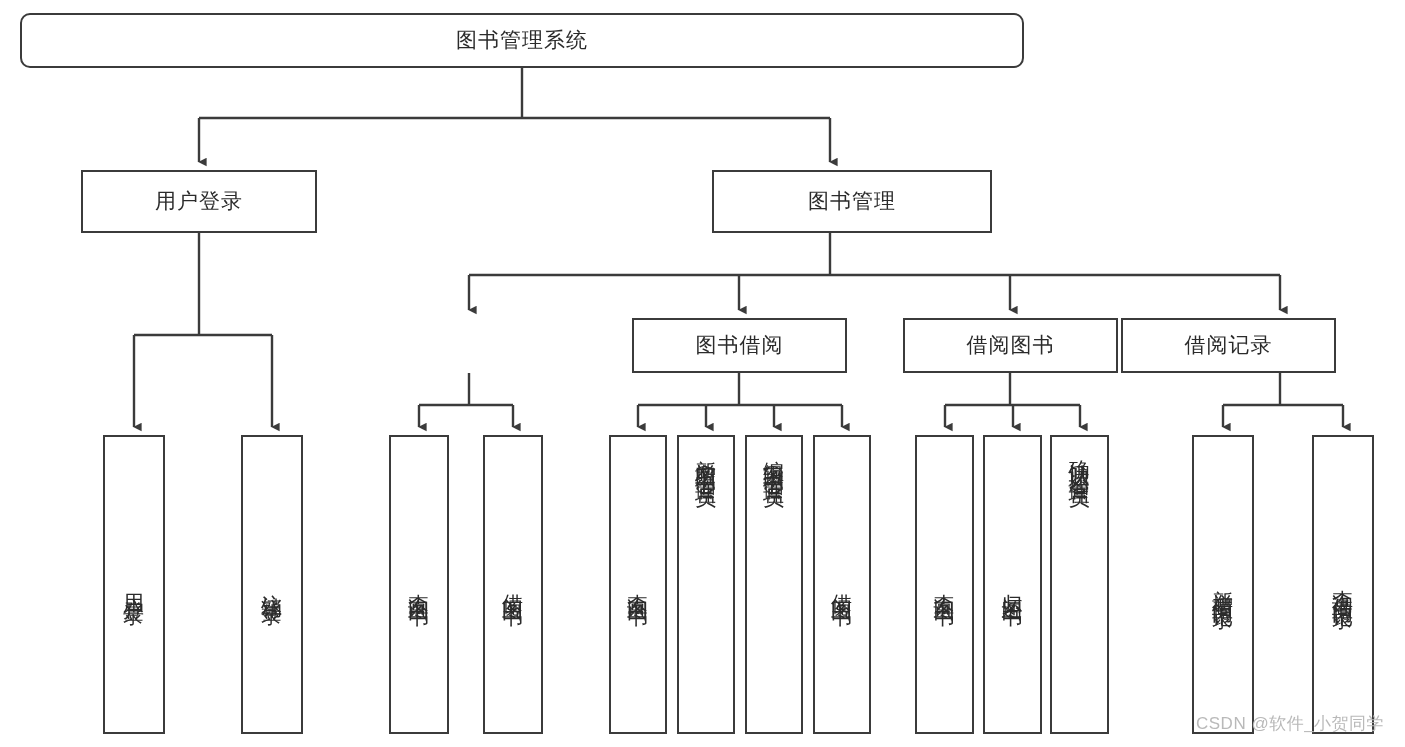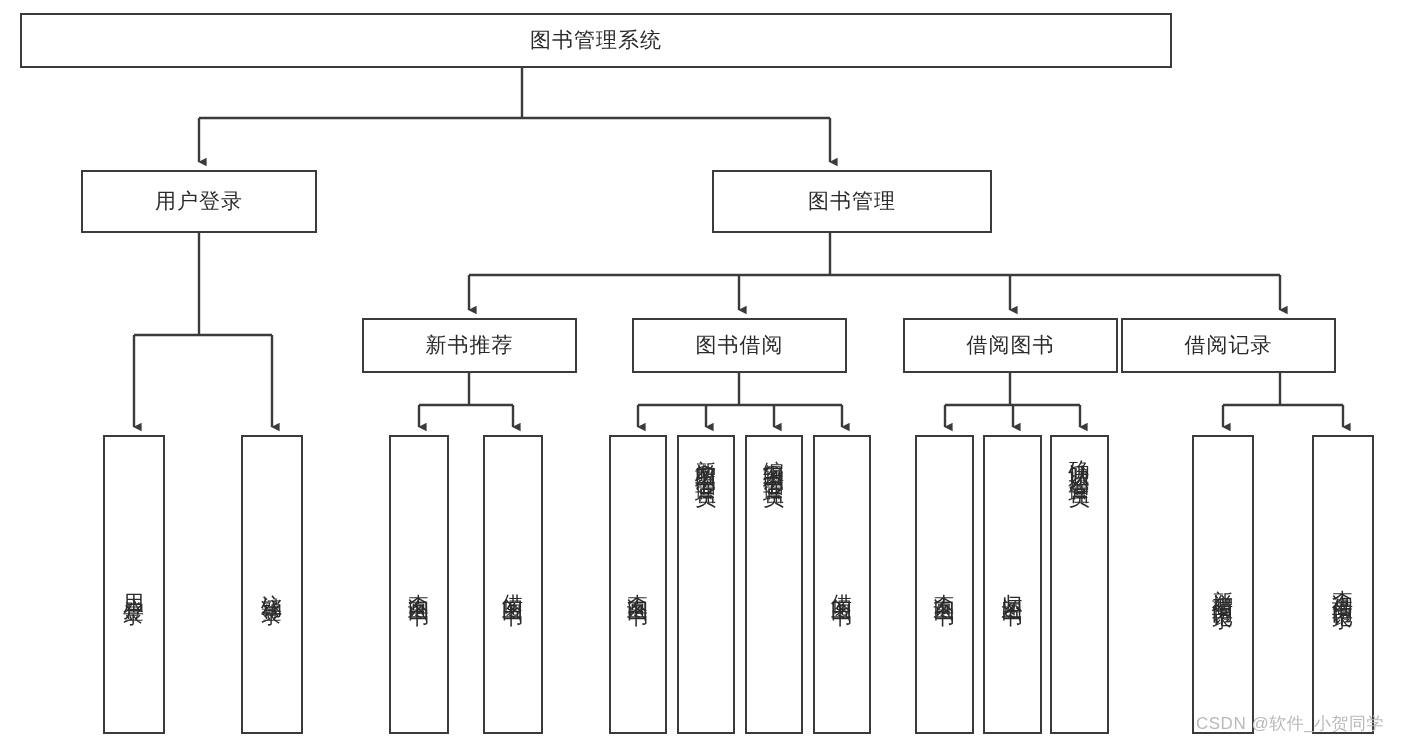--- a/index.html
+++ b/index.html
@@ -128,34 +128,31 @@
       <path d="M1013,405 L1013,427" marker-end="url(#arrow)"></path>
       <path d="M1080,405 L1080,427" marker-end="url(#arrow)"></path>
 
       <path d="M1280,373 L1280,405"></path>
       <path d="M1223,405 L1343,405"></path>
       <path d="M1223,405 L1223,427" marker-end="url(#arrow)"></path>
       <path d="M1343,405 L1343,427" marker-end="url(#arrow)"></path>
     </g>
   </svg>
 
-  <div class="node horiz" style="left:20px; top:13px; width:1152px; height:55px;">
+  <div class="node horiz" style="left:20px; top:13px; width:1004px; height:55px;border-radius:10px;">
     <span class="label">图书管理系统</span>
   </div>
 
   <div class="node horiz" style="left:81px; top:170px; width:236px; height:63px;">
     <span class="label">用户登录</span>
   </div>
   <div class="node horiz" style="left:712px; top:170px; width:280px; height:63px;">
     <span class="label">图书管理</span>
   </div>
 
-  <div class="node horiz" style="left:362px; top:318px; width:215px; height:55px;">
-    <span class="label">新书推荐</span>
-  </div>
   <div class="node horiz" style="left:632px; top:318px; width:215px; height:55px;">
     <span class="label">图书借阅</span>
   </div>
   <div class="node horiz" style="left:903px; top:318px; width:215px; height:55px;">
     <span class="label">借阅图书</span>
   </div>
   <div class="node horiz" style="left:1121px; top:318px; width:215px; height:55px;">
     <span class="label">借阅记录</span>
   </div>
 

